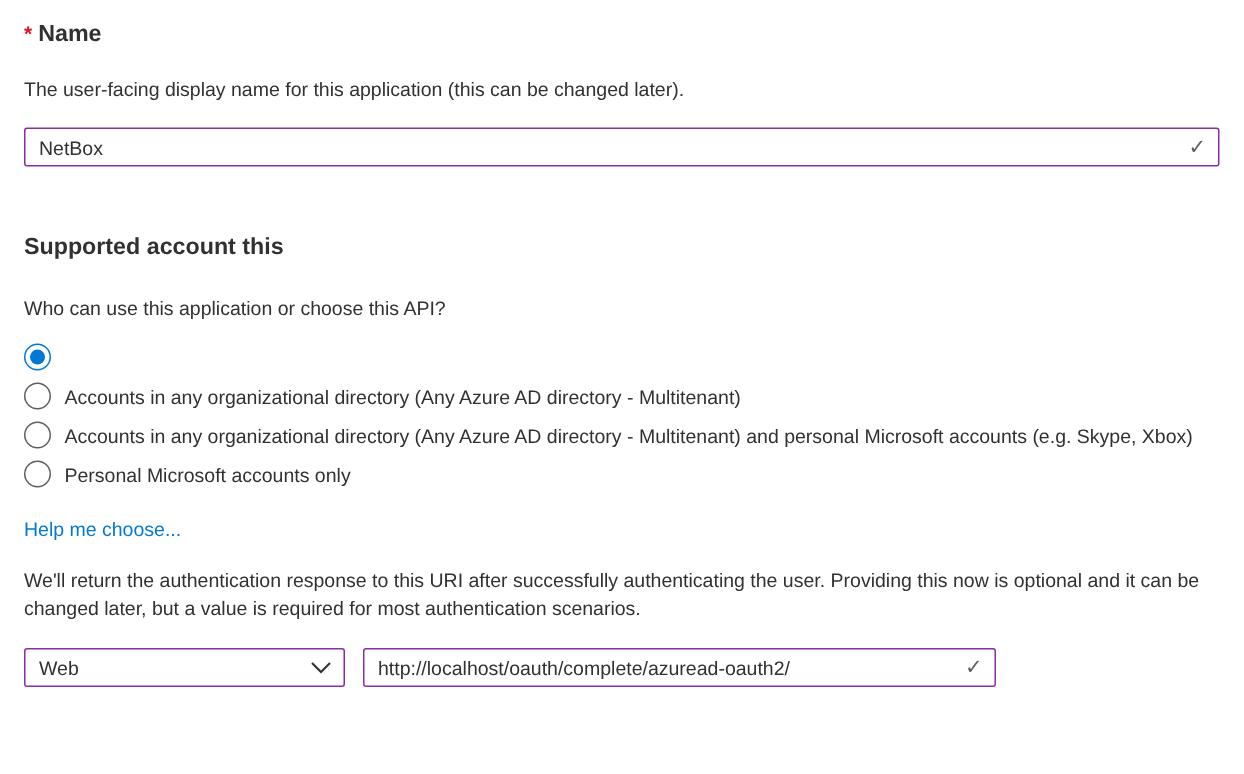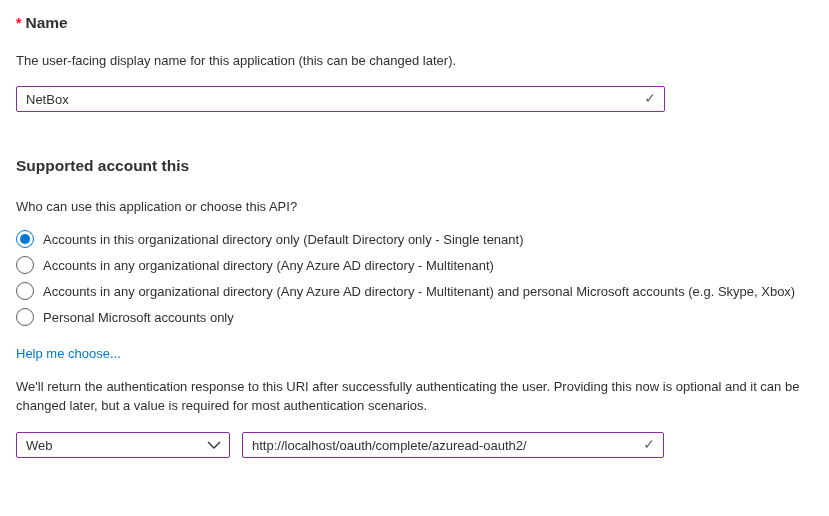--- a/index.html
+++ b/index.html
@@ -32,21 +32,21 @@
   .textfield {
     margin-top: 16px;
     position: relative;
     height: 26px;
     border: 1.5px solid #8a2da5;
     border-radius: 2px;
     background: #fff;
     display: flex;
     align-items: center;
   }
-  .textfield.full { width: 649px; }
+  .textfield.full { width: 797px; }
   .textfield input {
     border: none; outline: none;
     background: transparent;
     font-family: "Liberation Sans", sans-serif;
     font-size: 13px;
     color: #323130;
     flex: 1;
     padding: 0 24px 0 9px;
     height: 100%;
   }
@@ -148,21 +148,20 @@
     <span class="valid-check">✓</span>
   </div>
 
   
   <div class="section-title account-types">Supported account this</div>
   <div class="hint-text account-question">Who can use this application or choose this API?</div>
 
   <div class="radio-group">
     <div class="radio-row">
       <span class="radio-circle selected"></span>
-      <span class="radio-label">Accounts in this organizational directory only (Default Directory only - Single tenant)</span>
     </div>
     <div class="radio-row">
       <span class="radio-circle"></span>
       <span class="radio-label">Accounts in any organizational directory (Any Azure AD directory - Multitenant)</span>
     </div>
     <div class="radio-row">
       <span class="radio-circle"></span>
       <span class="radio-label">Accounts in any organizational directory (Any Azure AD directory - Multitenant) and personal Microsoft accounts (e.g. Skype, Xbox)</span>
     </div>
     <div class="radio-row">

